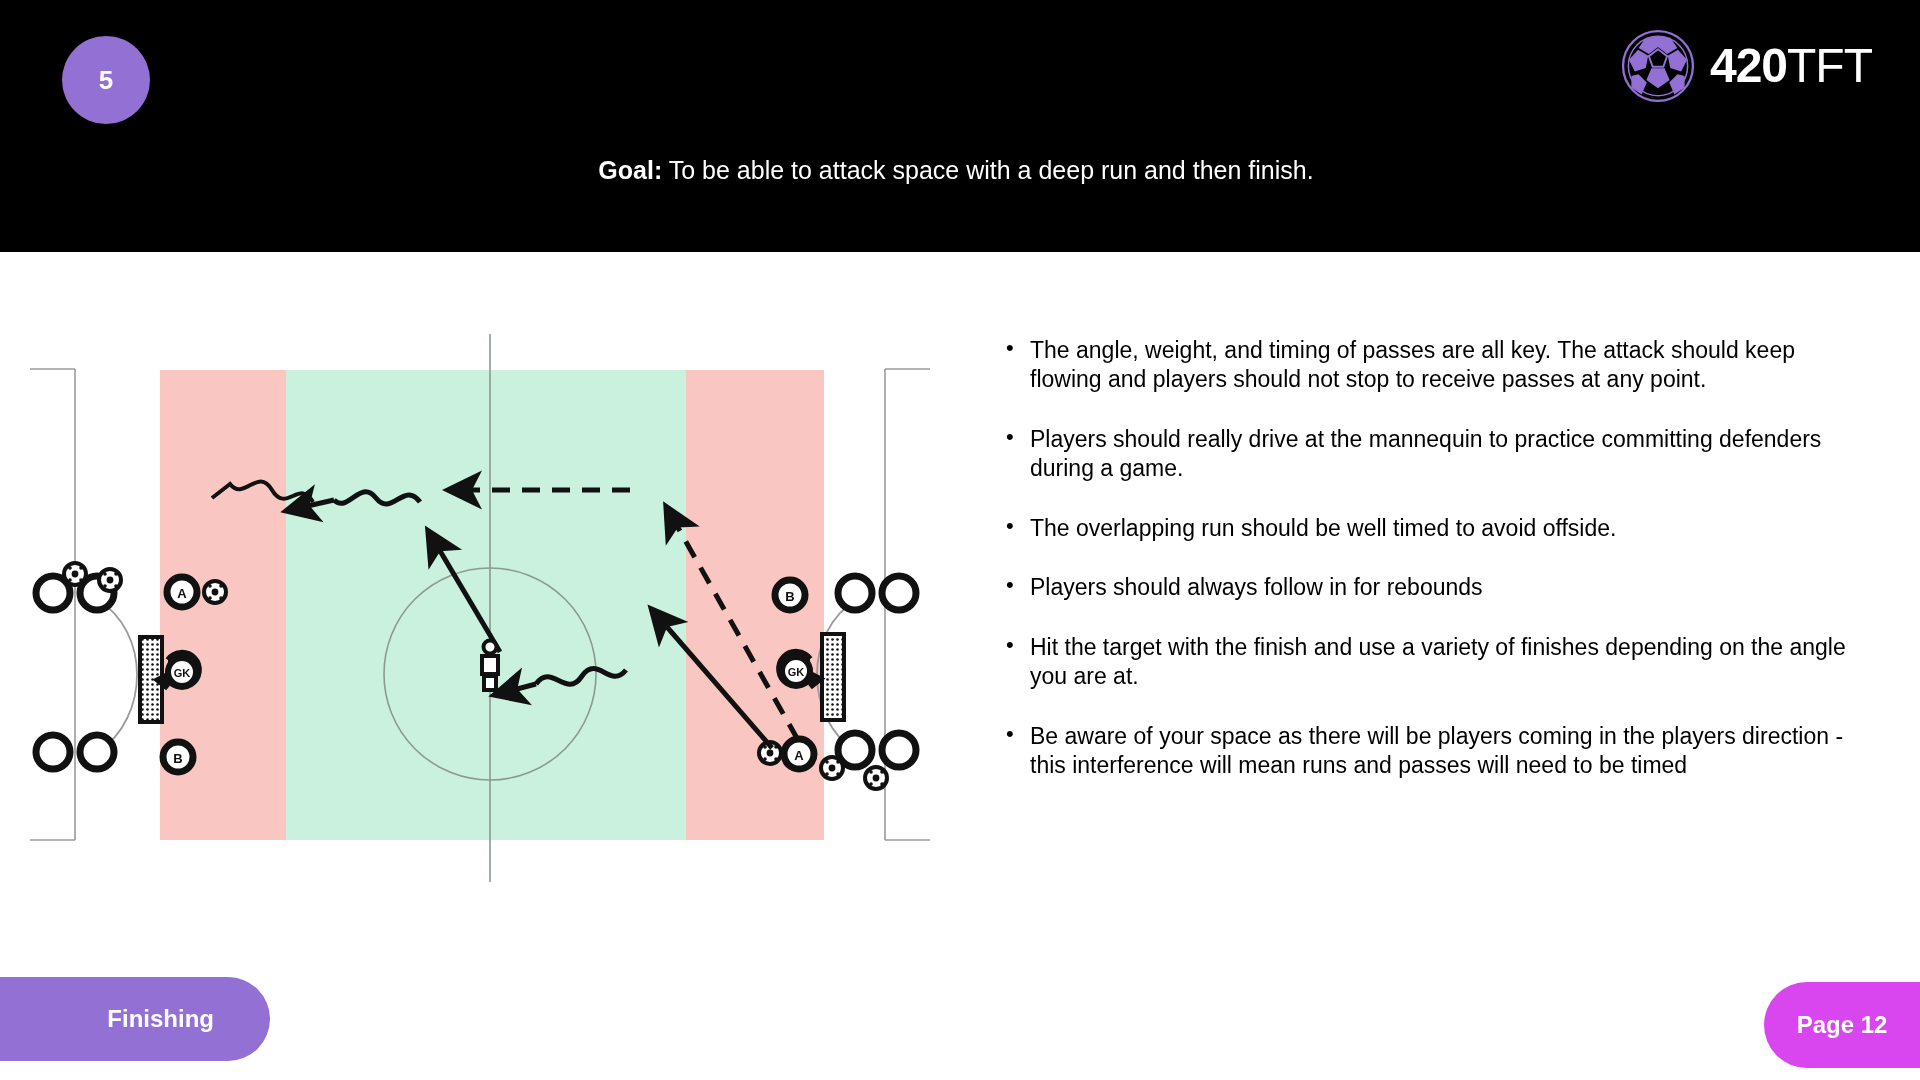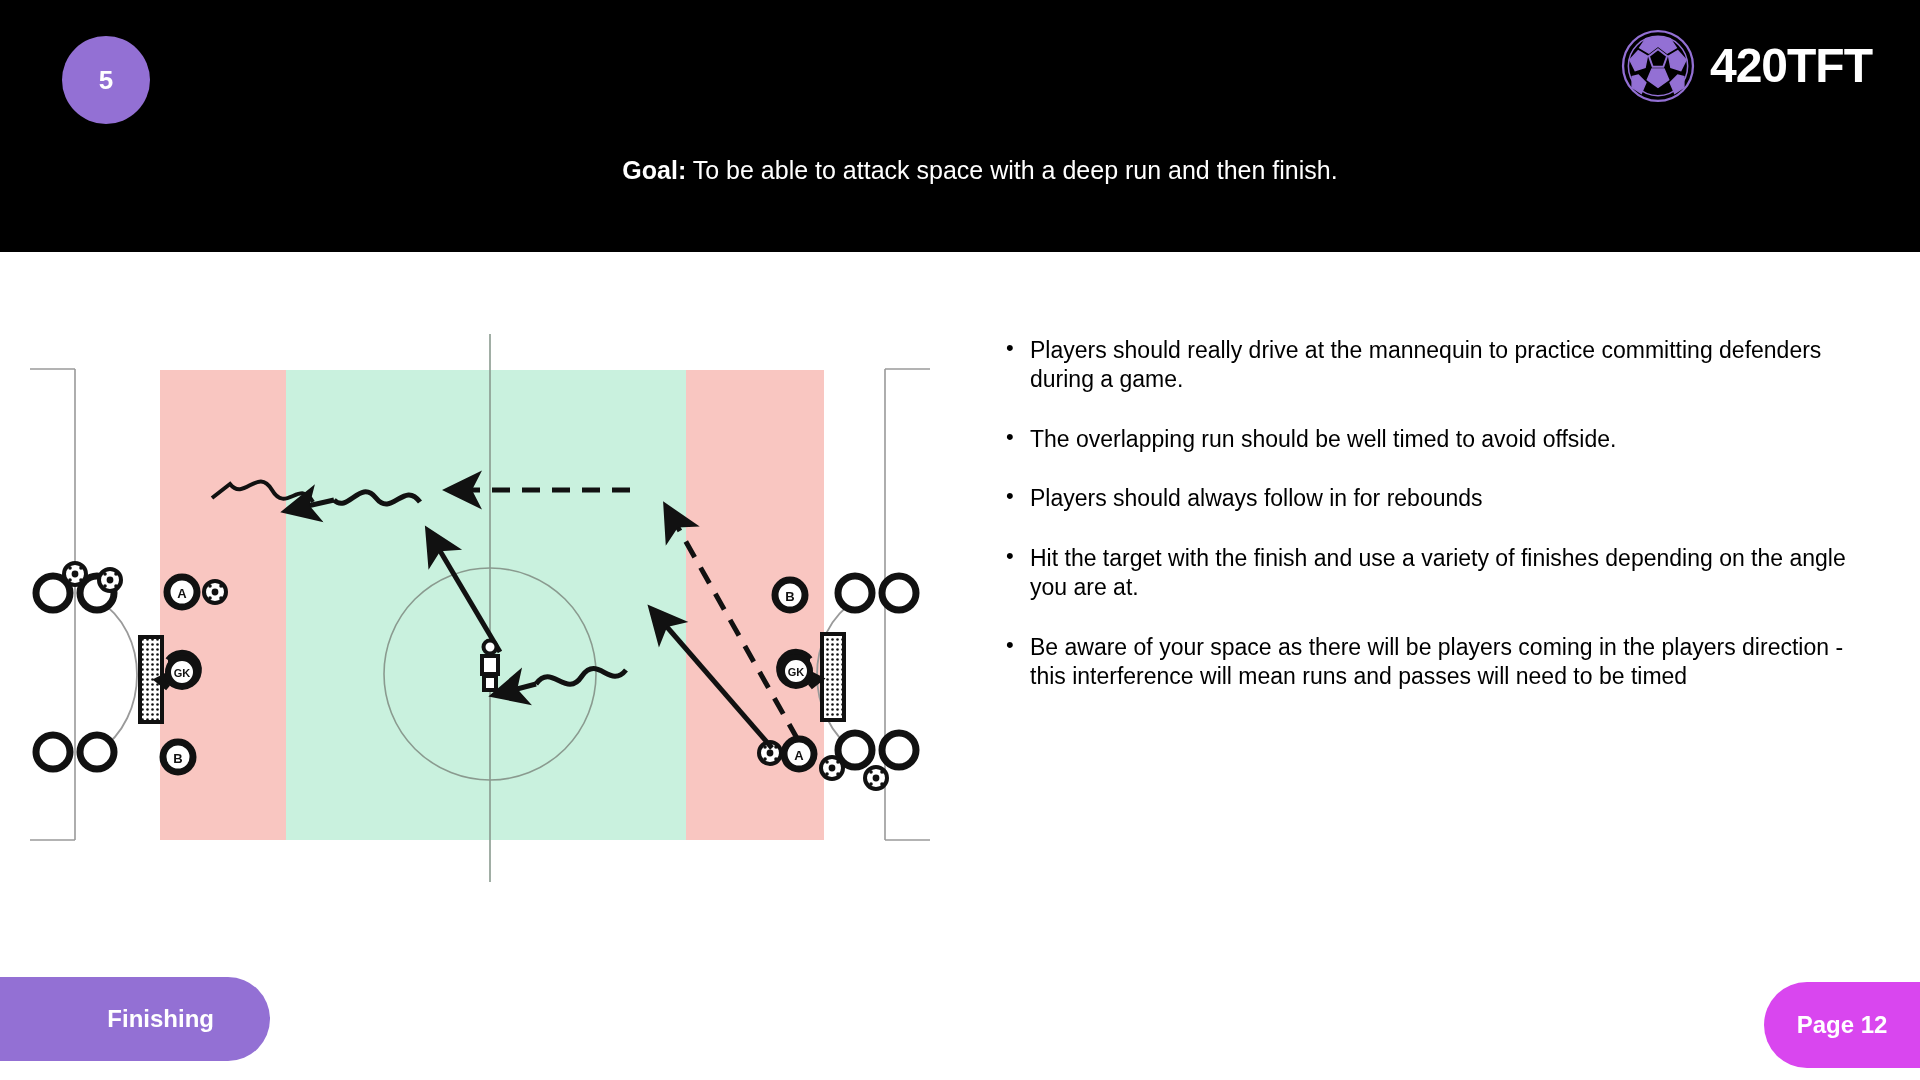--- a/index.html
+++ b/index.html
@@ -25,34 +25,34 @@
     color: #ffffff; font-size: 26px; font-weight: bold;
   }
   .header-title {
     position: absolute; left: 360px; top: 78px;
     width: 1200px; text-align: center;
     color: #ffffff; font-size: 40px; font-weight: bold;
     text-decoration: underline; text-underline-offset: 6px;
     text-decoration-thickness: 3px;
   }
   .header-goal {
-    position: absolute; left: 380px; top: 155px;
+    position: absolute; left: 356px; top: 155px;
     width: 1200px; text-align: center;
     color: #ffffff; font-size: 25px; line-height: 1.25;
   }
   .header-goal b { font-weight: bold; }
 
   .logo {
     position: absolute; right: 48px; top: 26px;
     height: 80px; display: flex; align-items: center; gap: 14px;
   }
   .logo-ball { width: 76px; height: 76px; }
   .logo-text { font-size: 48px; letter-spacing: -1px; line-height: 1; }
   .logo-text .t360 { color: #ffffff; font-weight: bold; }
-  .logo-text .ttft { color: #ffffff; font-weight: 700; }
+  .logo-text .ttft { color: #ffffff; font-weight: 400; }
 
   
   .diagram {
     position: absolute; left: 0px; top: 252px;
     width: 960px; height: 720px;
   }
 
   
   .coaching {
     position: absolute; left: 960px; top: 252px;
@@ -272,20 +272,21 @@
       <g>
         <circle cx="799" cy="442" r="15" fill="#fff" stroke="#111" stroke-width="7"></circle>
         <text x="799" y="448" font-family="Liberation Sans, sans-serif" font-size="13" font-weight="bold" text-anchor="middle" fill="#111">A</text>
       </g>
 
     </svg>
   </div>
 
   <div class="coaching">
     <ul class="points">
+      <li>The angle, weight, and timing of passes are all key.  The attack should keep flowing and players should not stop to receive passes at any point.</li>
       <li>Players should really drive at the mannequin to practice committing defenders during a game.</li>
       <li>The overlapping run should be well timed to avoid offside.</li>
       <li>Players should always follow in for rebounds</li>
       <li>Hit the target with the finish and use a variety of finishes depending on the angle you are at.</li>
       <li>Be aware of your space as there will be players coming in the players direction - this interference will mean runs and passes will need to be timed</li>
     </ul>
   </div>
 
   <div class="footer-left">
     <span>Finishing</span>

